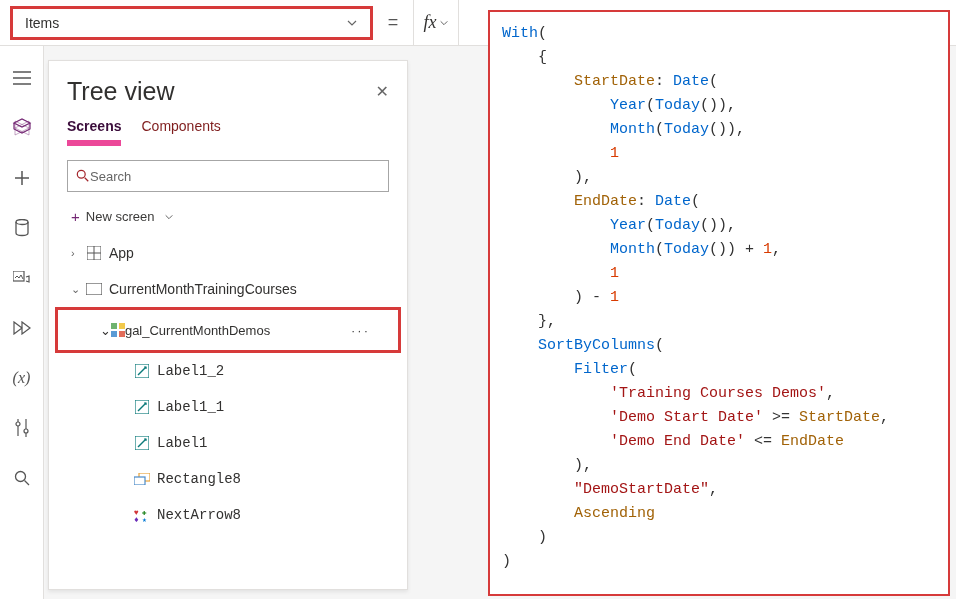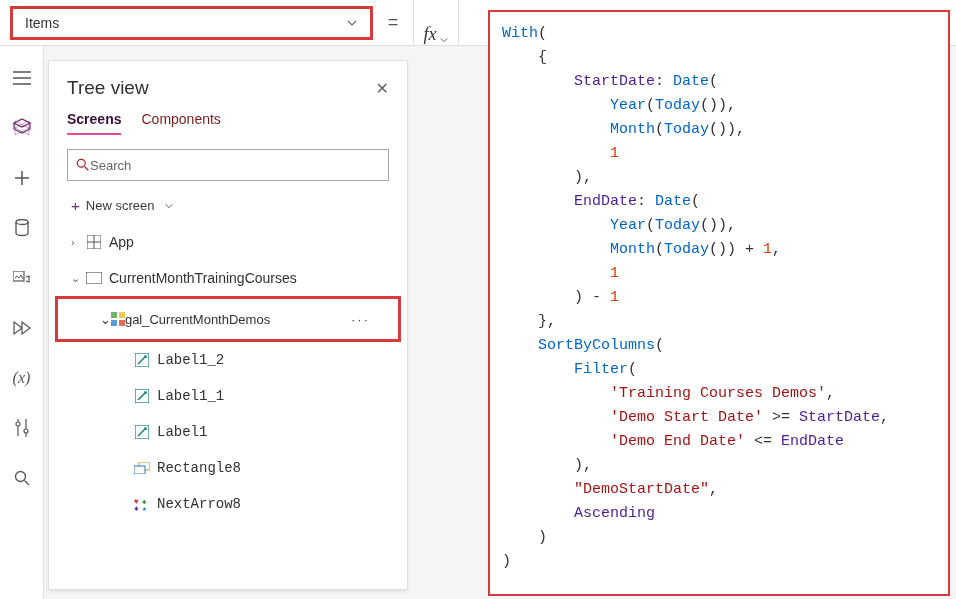--- a/index.html
+++ b/index.html
@@ -32,21 +32,21 @@
     justify-content: space-between;
     font-size: 14px;
   }
   .eq { width: 40px; text-align: center; font-size: 18px; color: #555; }
   .fx {
     width: 46px;
     font-family: "Times New Roman", serif;
     font-style: italic;
     font-size: 18px;
     display: flex;
-    align-items: flex-end;
+    align-items: center;
     justify-content: center;
     border-left: 1px solid #e1dfdd;
     border-right: 1px solid #e1dfdd;
     height: 100%;
   }
   .left-rail {
     position: absolute;
     left: 0; top: 46px;
     width: 44px;
     height: 553px;
@@ -73,30 +73,30 @@
     height: 530px;
     background: #fff;
     border: 1px solid #e1dfdd;
     box-shadow: 0 2px 4px rgba(0,0,0,0.08);
     padding: 12px 0 0 0;
   }
   .tree-header {
     display: flex; justify-content: space-between; align-items: center;
     padding: 4px 18px 12px 18px;
   }
-  .tree-title { font-size: 19px; font-weight: 400; }
+  .tree-title { font-size: 25px; font-weight: 400; }
   .close-x { font-size: 16px; color: #666; cursor: pointer; }
   .tree-tabs {
     display: flex; gap: 20px; padding: 0 18px 8px 18px;
     font-size: 14px;
   }
   .tree-tab { cursor: pointer; padding-bottom: 6px; color: #7f1d1d;}
   .tree-tab.active {
     color: #3b0d3b;
-    border-bottom: 2px solid #ec4899;
+    border-bottom: 6px solid #ec4899;
     font-weight: 600;
   }
   .search-box {
     margin: 6px 18px 10px 18px;
     border: 1px solid #a6a6a6;
     height: 32px;
     display: flex; align-items: center;
     padding: 0 8px;
     gap: 0;
     font-size: 13px;
@@ -144,21 +144,21 @@
     border: 2px solid #d63a3a;
     background: #fff;
     padding: 10px 12px;
     font-family: Consolas, "Courier New", monospace;
     font-size: 15px;
     line-height: 24px;
     white-space: pre;
     color: #333;
   }
   .k-blue { color: #0066cc; }
-  .k-id { color: #4c1d95; }
+  .k-id { color: #a16207; }
   .k-str { color: #a31515; }
   .k-num { color: #d83b01; }
   svg { display:block; }
 </style>
 </head>
 <body>
 
 <div class="top-row">
   <div class="property-select">
     <span>Items</span>

